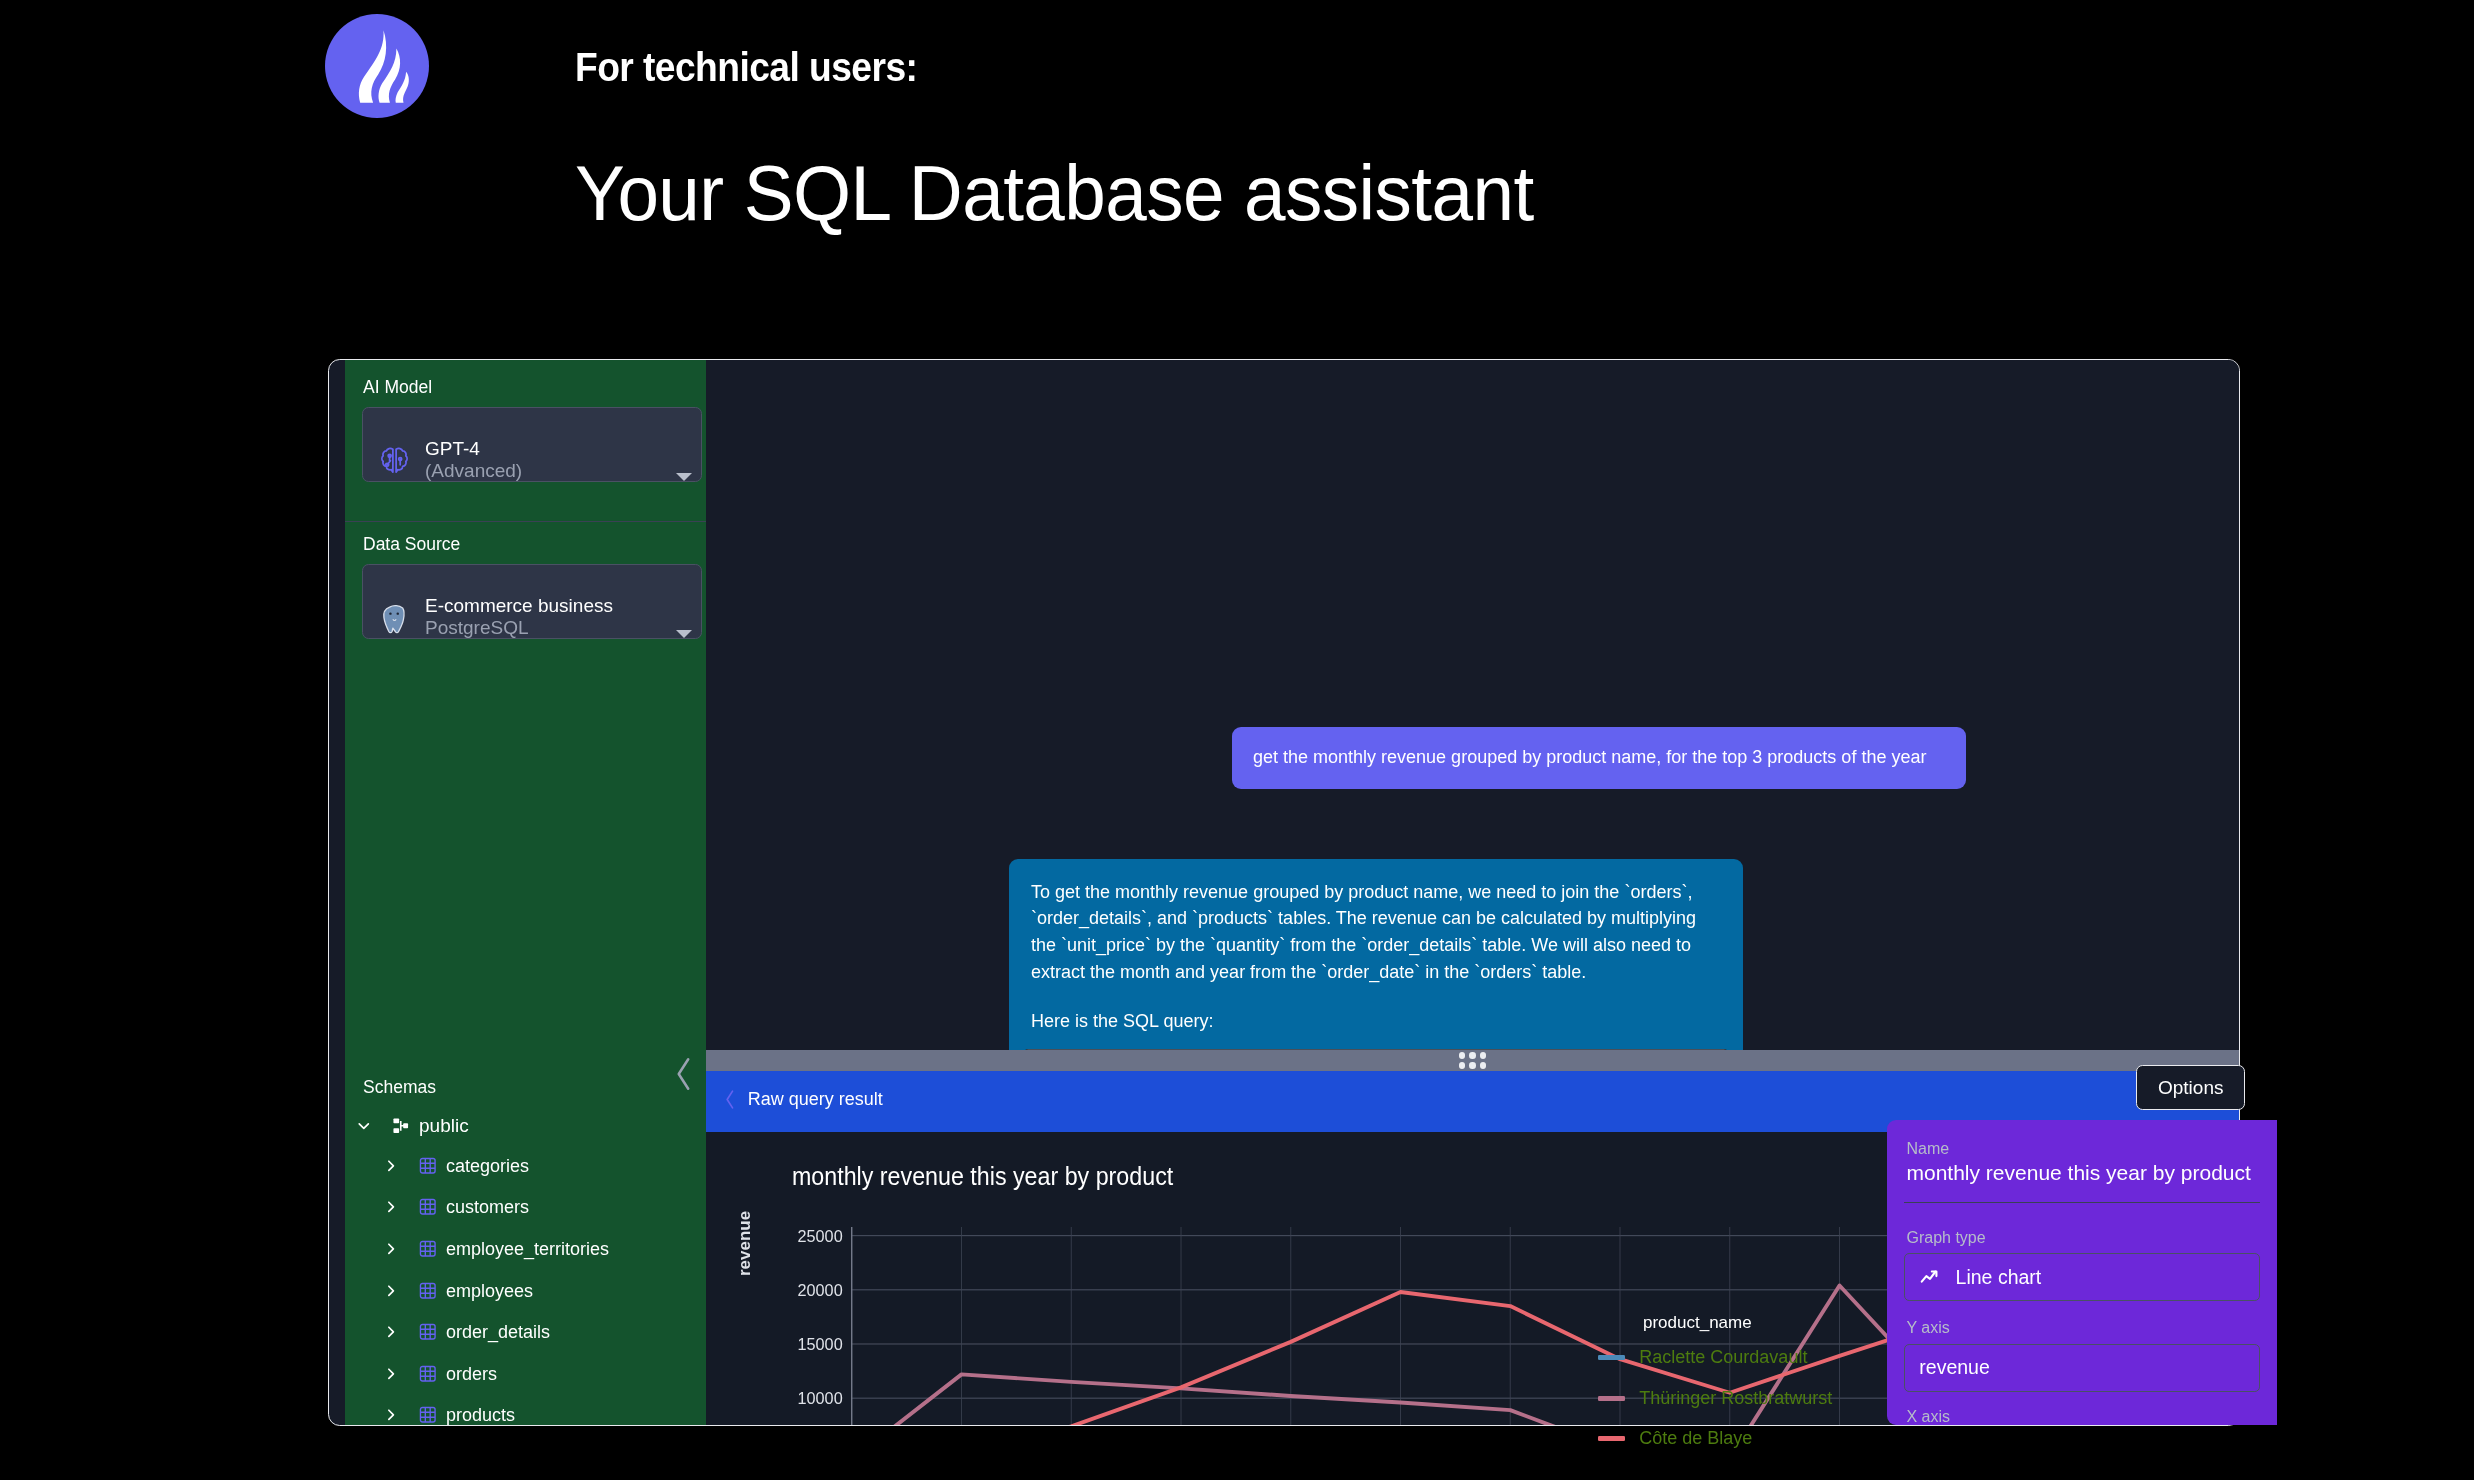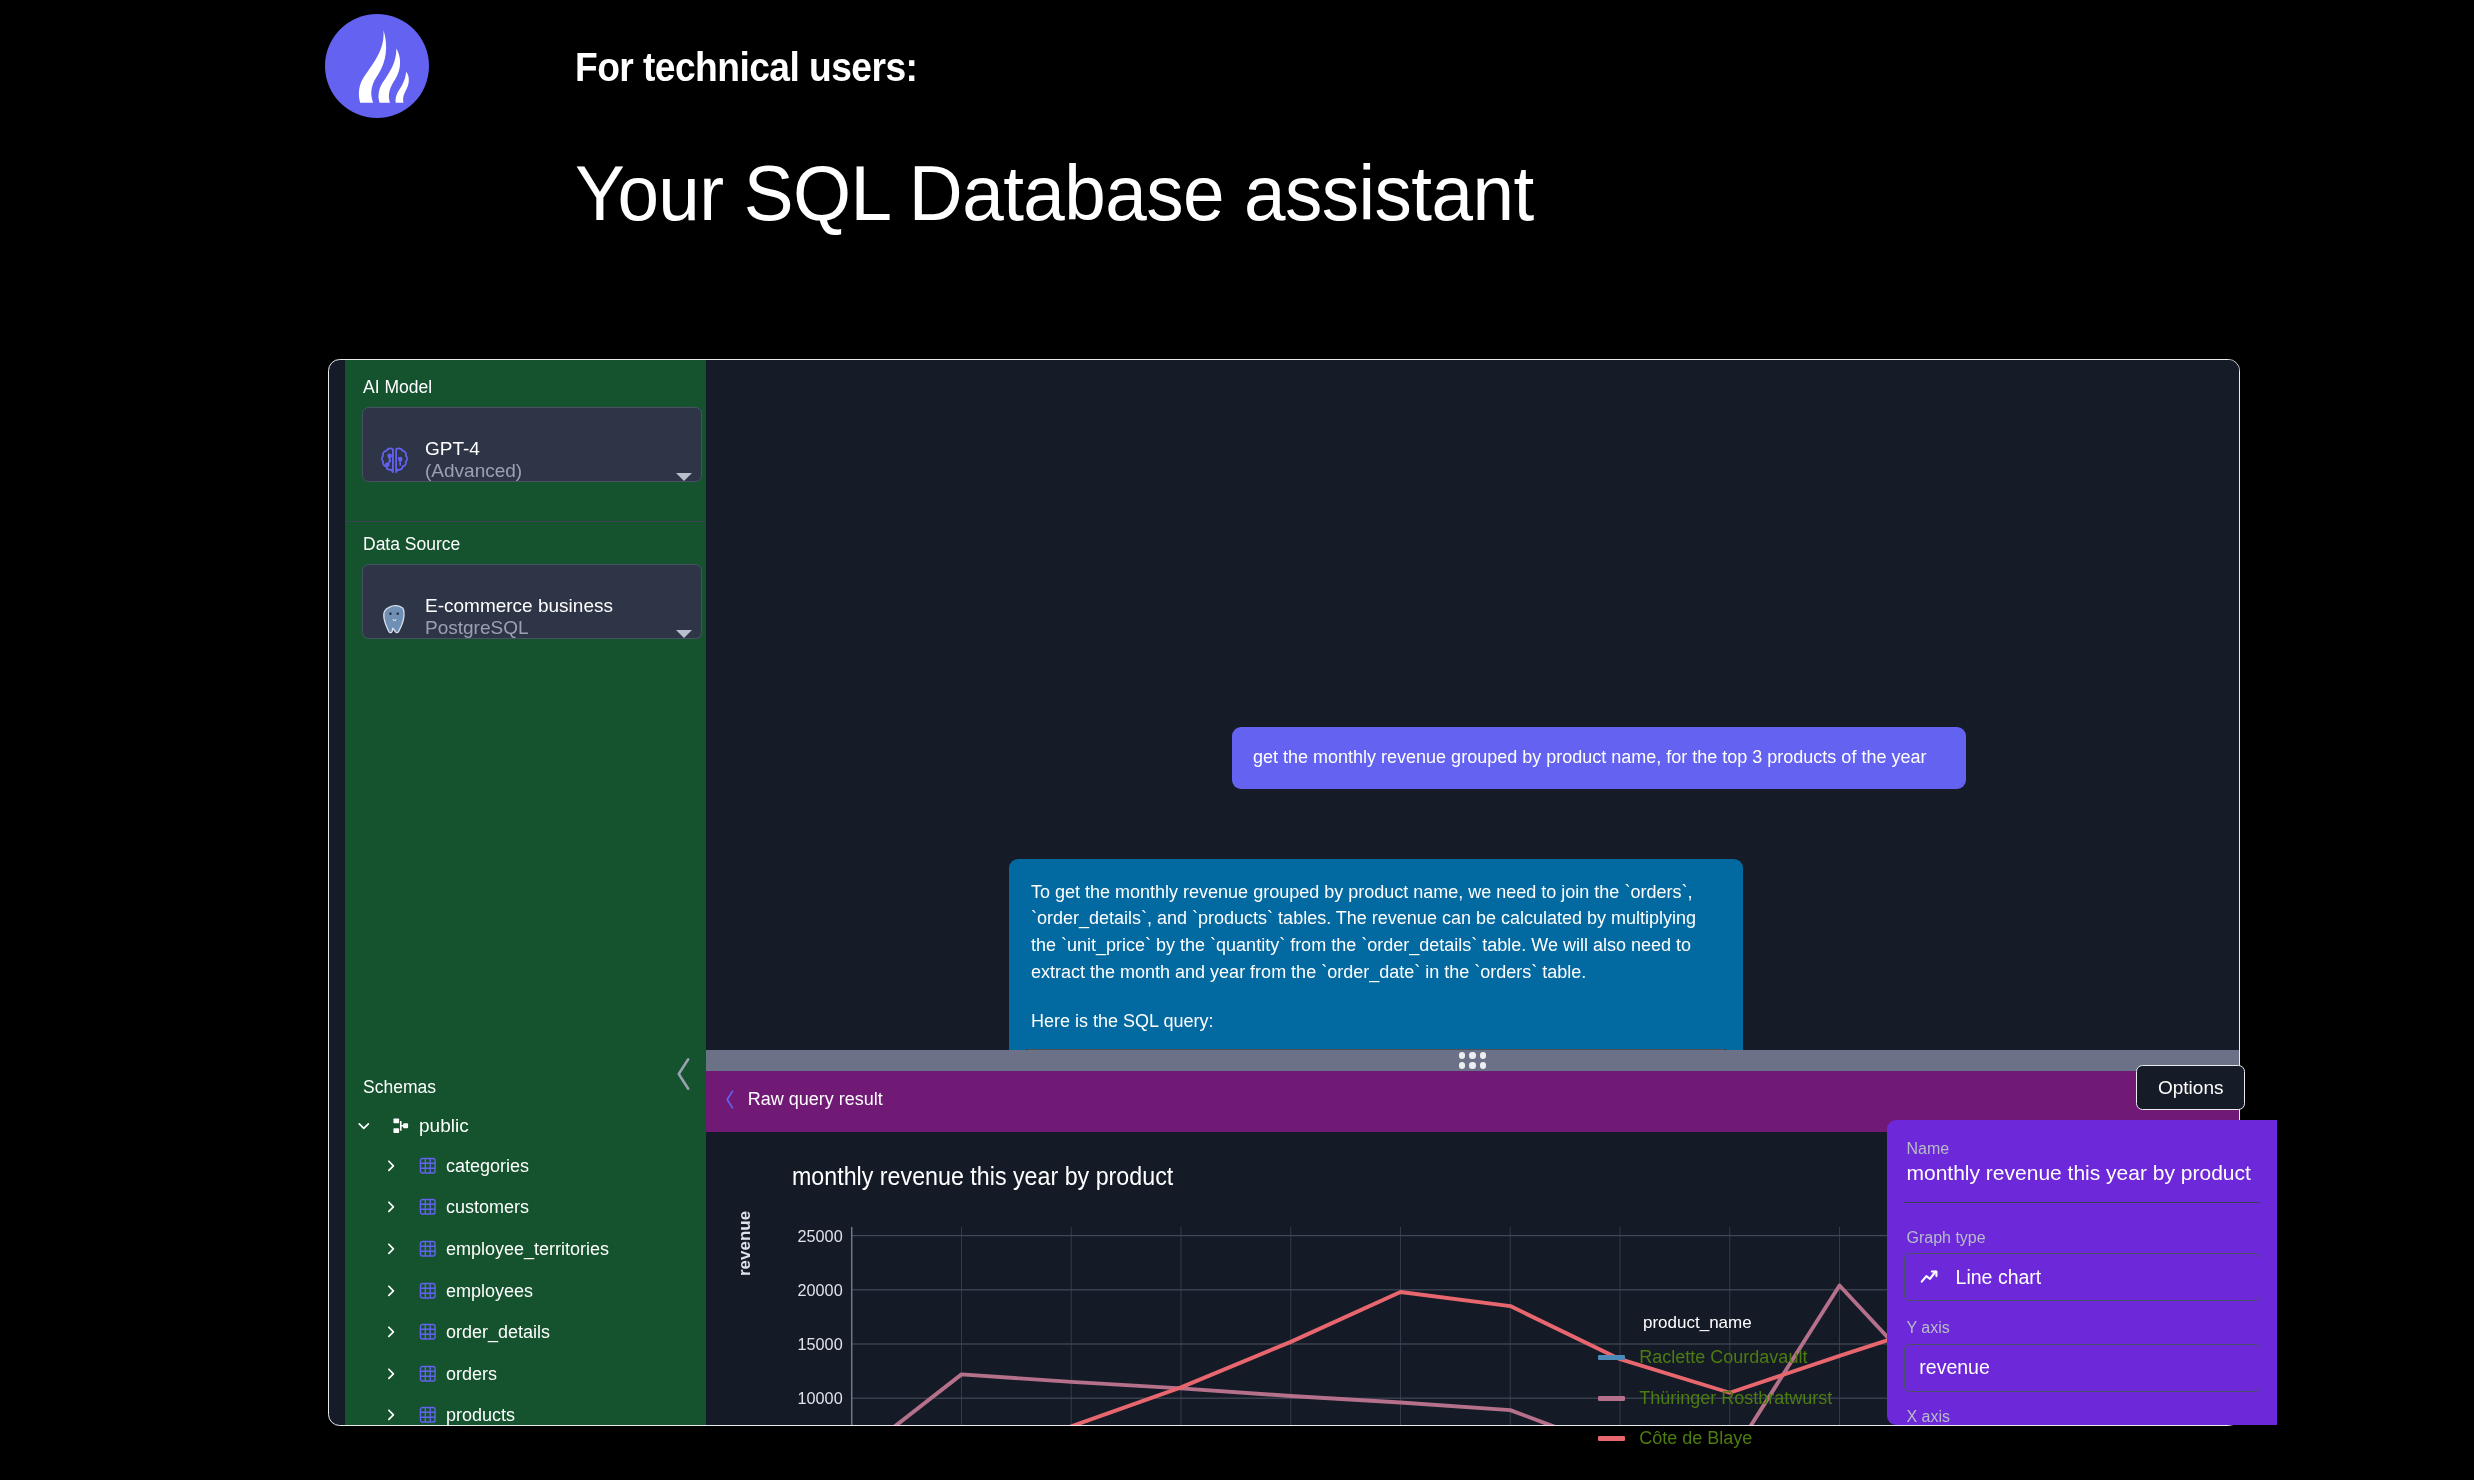--- a/index.html
+++ b/index.html
@@ -78,21 +78,21 @@
   #composer input::placeholder{color:#9aa1b1;}
   #send-btn{width:60px;display:flex;align-items:center;justify-content:center;}
 
   
   #splitter{position:absolute;left:377px;top:690px;right:0;height:21px;background:#6b7287;
        display:flex;align-items:center;justify-content:center;}
   #grip{display:grid;grid-template-columns:repeat(3,6.5px);grid-template-rows:repeat(2,6.5px);gap:3.9px;}
   #grip span{width:6.5px;height:6.5px;border-radius:50%;background:#eceef2;display:block;}
 
   
-  #results{position:absolute;left:377px;top:711px;right:0;bottom:0;background:#701a75;}
+  #results{position:absolute;left:377px;top:711px;right:0;bottom:0;background:#1d4ed8;}
   #res-head{position:absolute;left:0;top:0;right:0;height:61px;border-bottom:0.6px solid #2b3142;}
   #raw-back{position:absolute;left:17px;top:15.6px;display:flex;align-items:center;}
   #raw-back svg{width:14.3px;height:25px;margin-right:10.4px;}
   #raw-back span{color:#fff;font-size:18px;}
   #options-btn{position:absolute;left:2136px;top:1065px;height:45px;padding:0 21px;
        border:1.3px solid #e9eaee;border-radius:6.5px;background:#161b28;color:#fff;font-size:19px;
        display:flex;align-items:center;box-sizing:border-box;white-space:nowrap;}
 
   
   #chart-card{position:absolute;left:0;top:61px;right:0;bottom:0;background:#141a26;}

